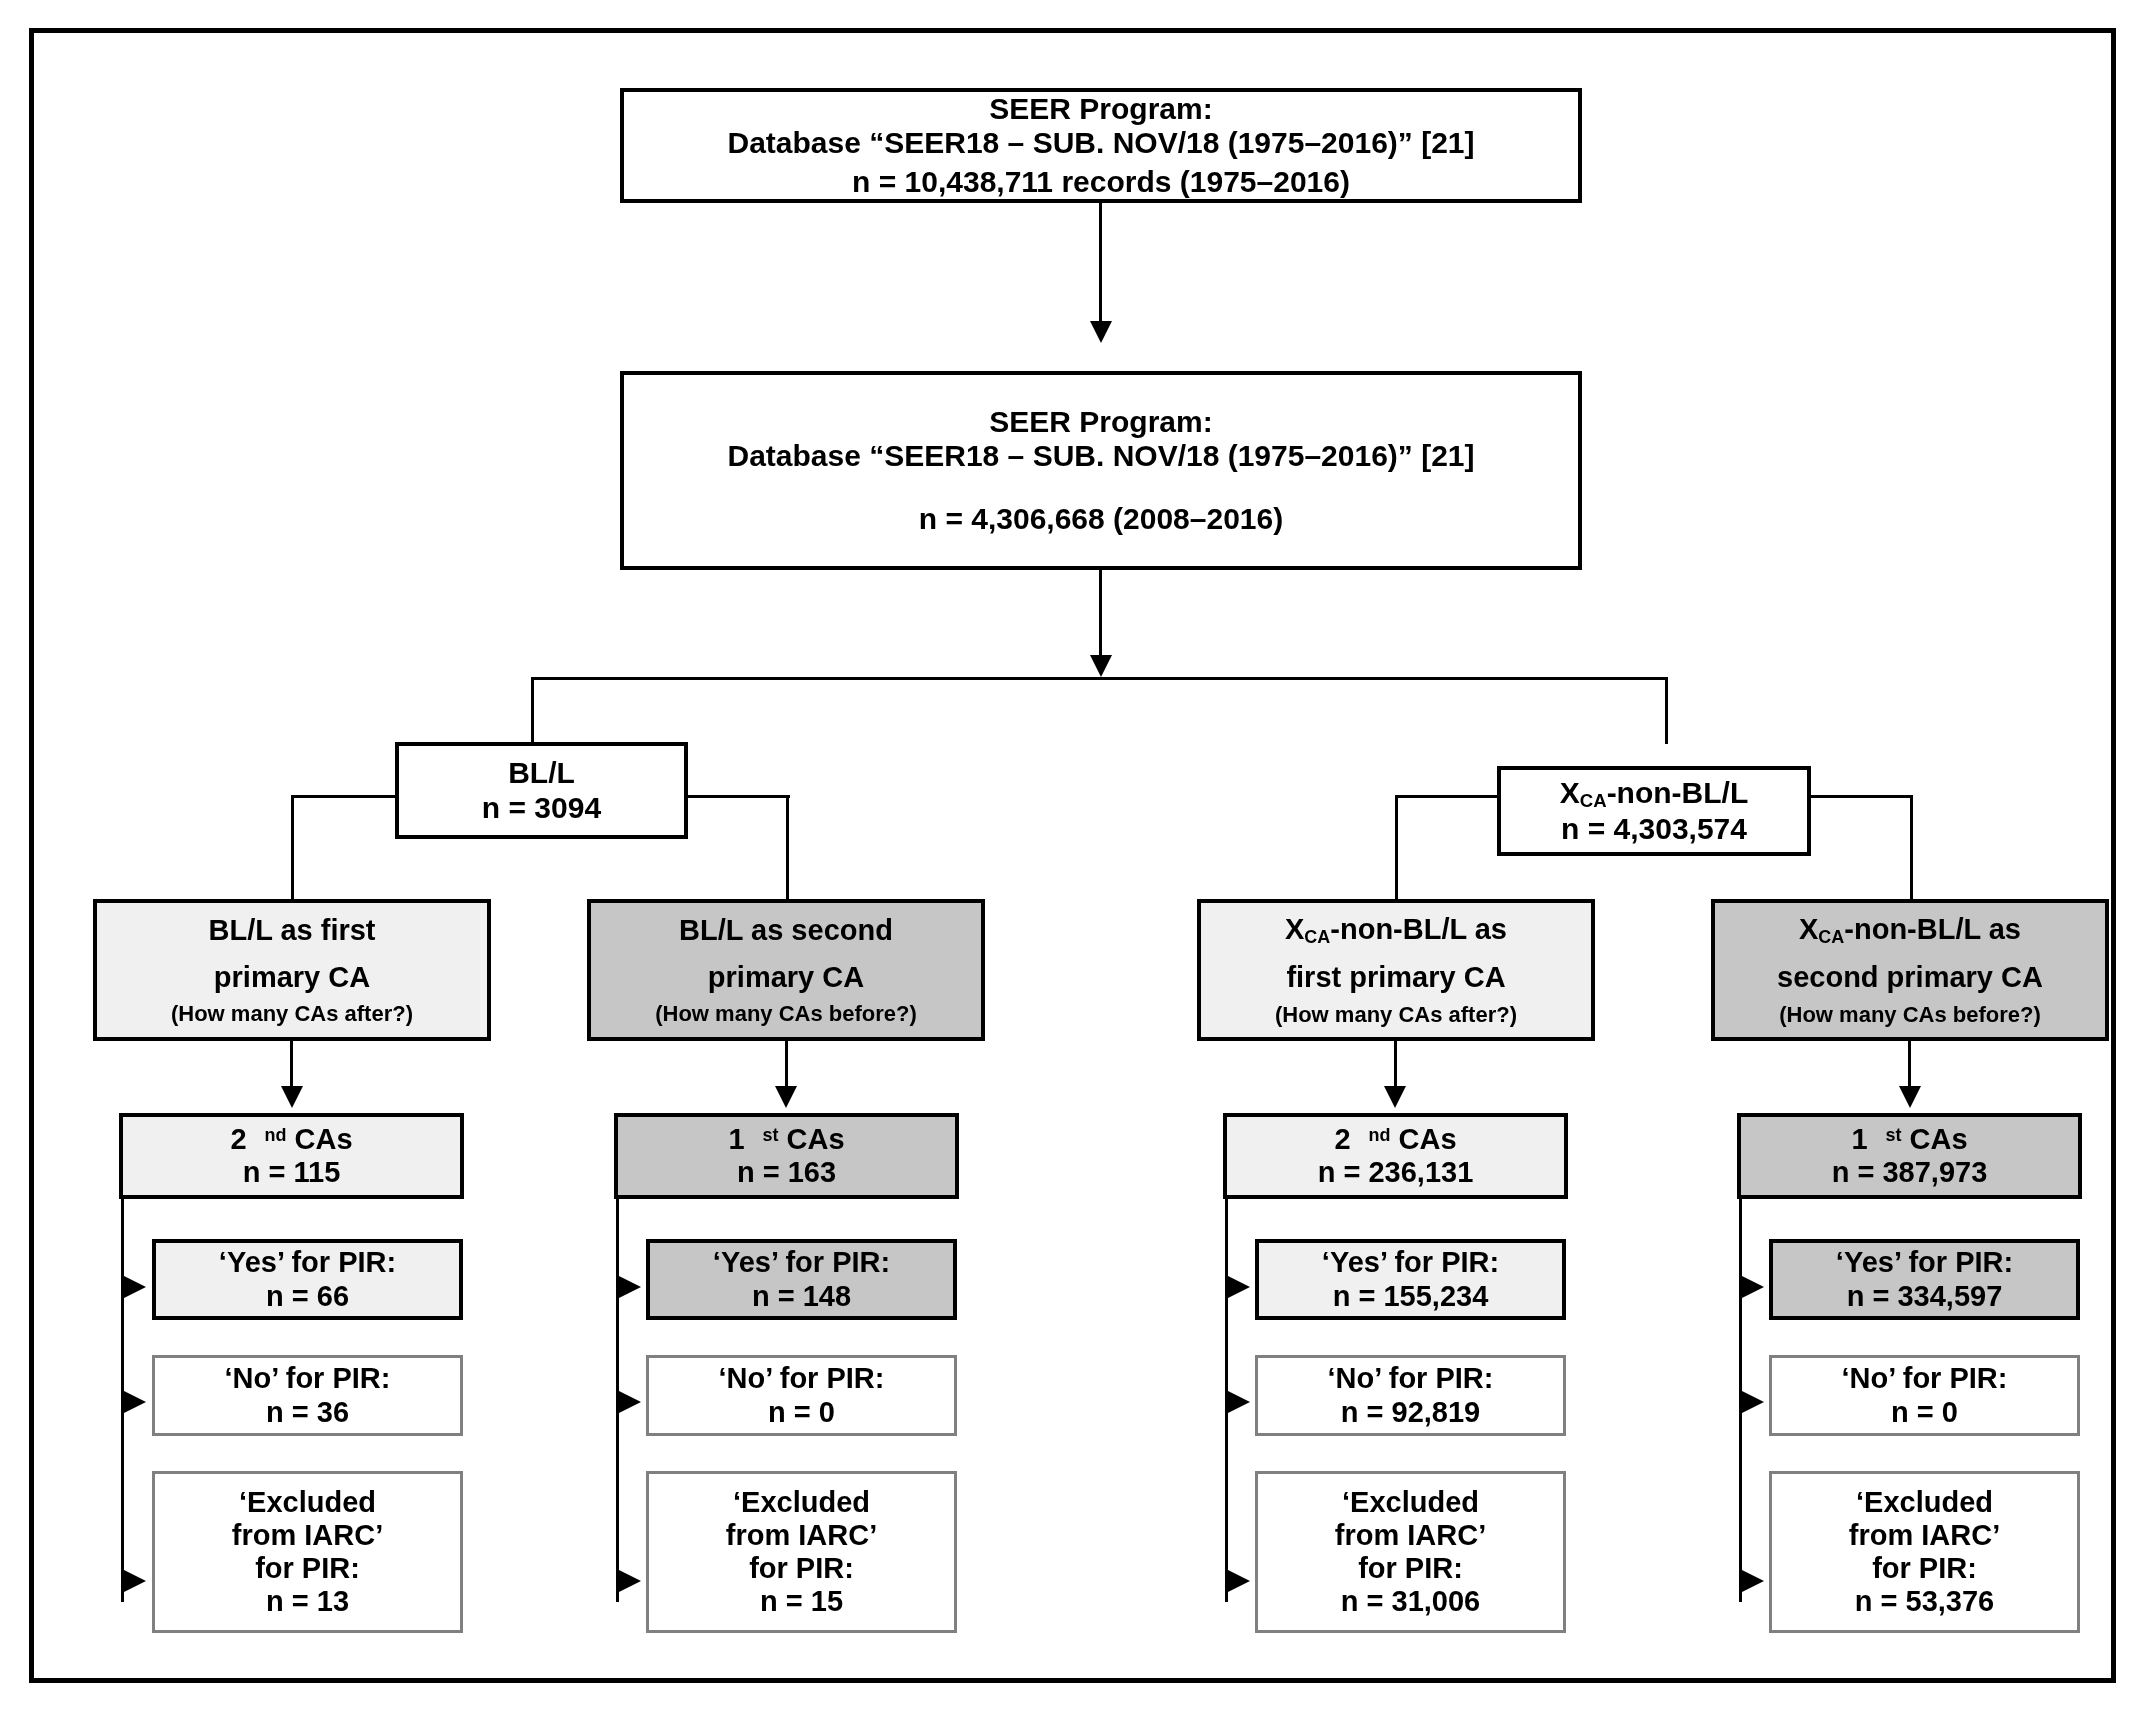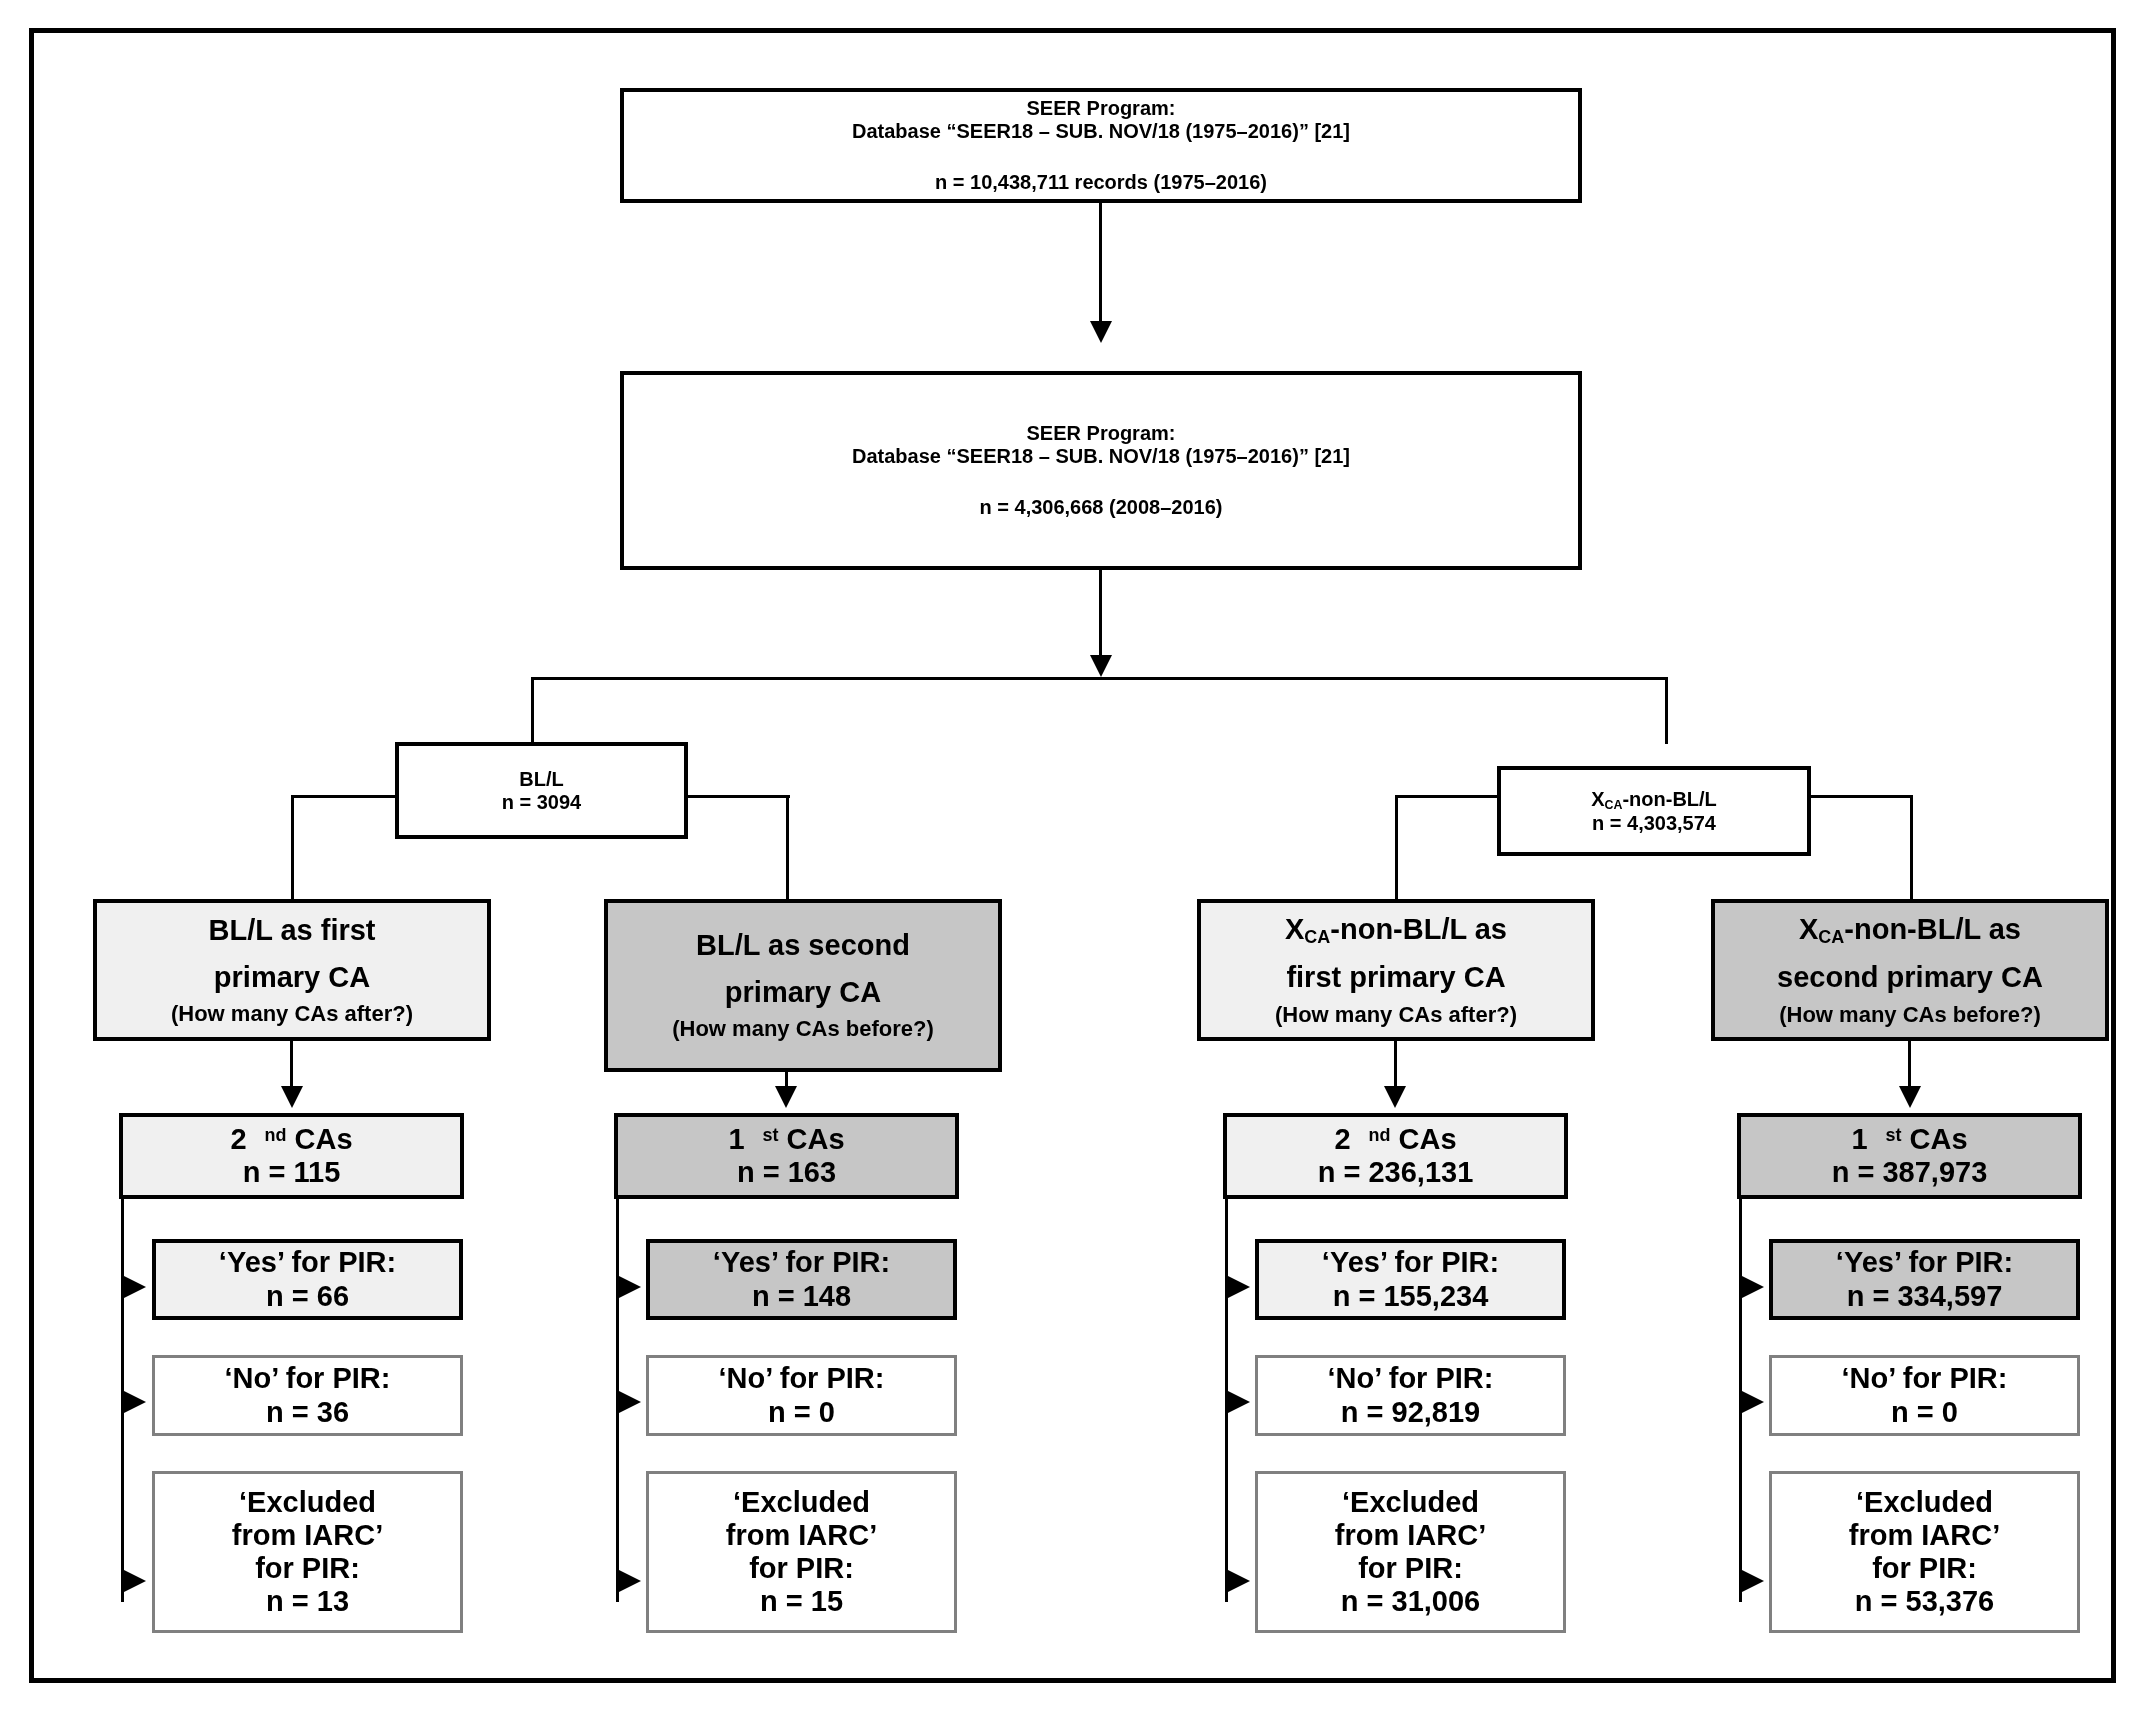--- a/index.html
+++ b/index.html
@@ -46,21 +46,21 @@
   
   .fill-white { background: #ffffff; }
   .fill-light { background: #f0f0f0; }
   .fill-dark  { background: #c6c6c6; }
 
   
   .bd-black { border: 4.7px solid #000000; }
   .bd-gray  { border: 3.7px solid #808080; }
 
   
-  .t-big   { font-size: 20px; }
+  .t-big   { font-size: 30px; }
   .t-med   { font-size: 29px; }
   .t-tiny  { font-size: 22px; }
 
   .gap-lg { height: 28px; }
   .gap-sm { height: 13.6px; }
   .gap-xs { height: 7.3px; }
 
   .underline { text-decoration-thickness: 3.1px; text-underline-offset: 4.2px; }
 
   sub { font-size: 0.62em; vertical-align: -0.22em; font-weight: bold; }
@@ -148,21 +148,21 @@
   <div class="vline" style="left:1910px; top:795px; height:105px;"></div>
 
   <div class="node fill-light bd-black" style="left:93px; top:899px; width:398px; height:142px;">
     <span class="ln t-med">BL/L as first</span>
     <div class="gap-sm"></div>
     <span class="ln t-med">primary CA</span>
     <div class="gap-xs"></div>
     <span class="ln t-tiny">(How many CAs after?)</span>
   </div>
 
-  <div class="node fill-dark bd-black" style="left:587px; top:899px; width:398px; height:173px;margin-left:17px;">
+  <div class="node fill-dark bd-black" style="left:587px; top:899px; width:398px; height:142px;">
     <span class="ln t-med">BL/L as second</span>
     <div class="gap-sm"></div>
     <span class="ln t-med">primary CA</span>
     <div class="gap-xs"></div>
     <span class="ln t-tiny">(How many CAs before?)</span>
   </div>
 
   <div class="node fill-light bd-black" style="left:1197px; top:899px; width:398px; height:142px;">
     <span class="ln t-med"><span>X</span><sub>CA</sub><span>-non-BL/L as</span></span>
     <div class="gap-sm"></div>

